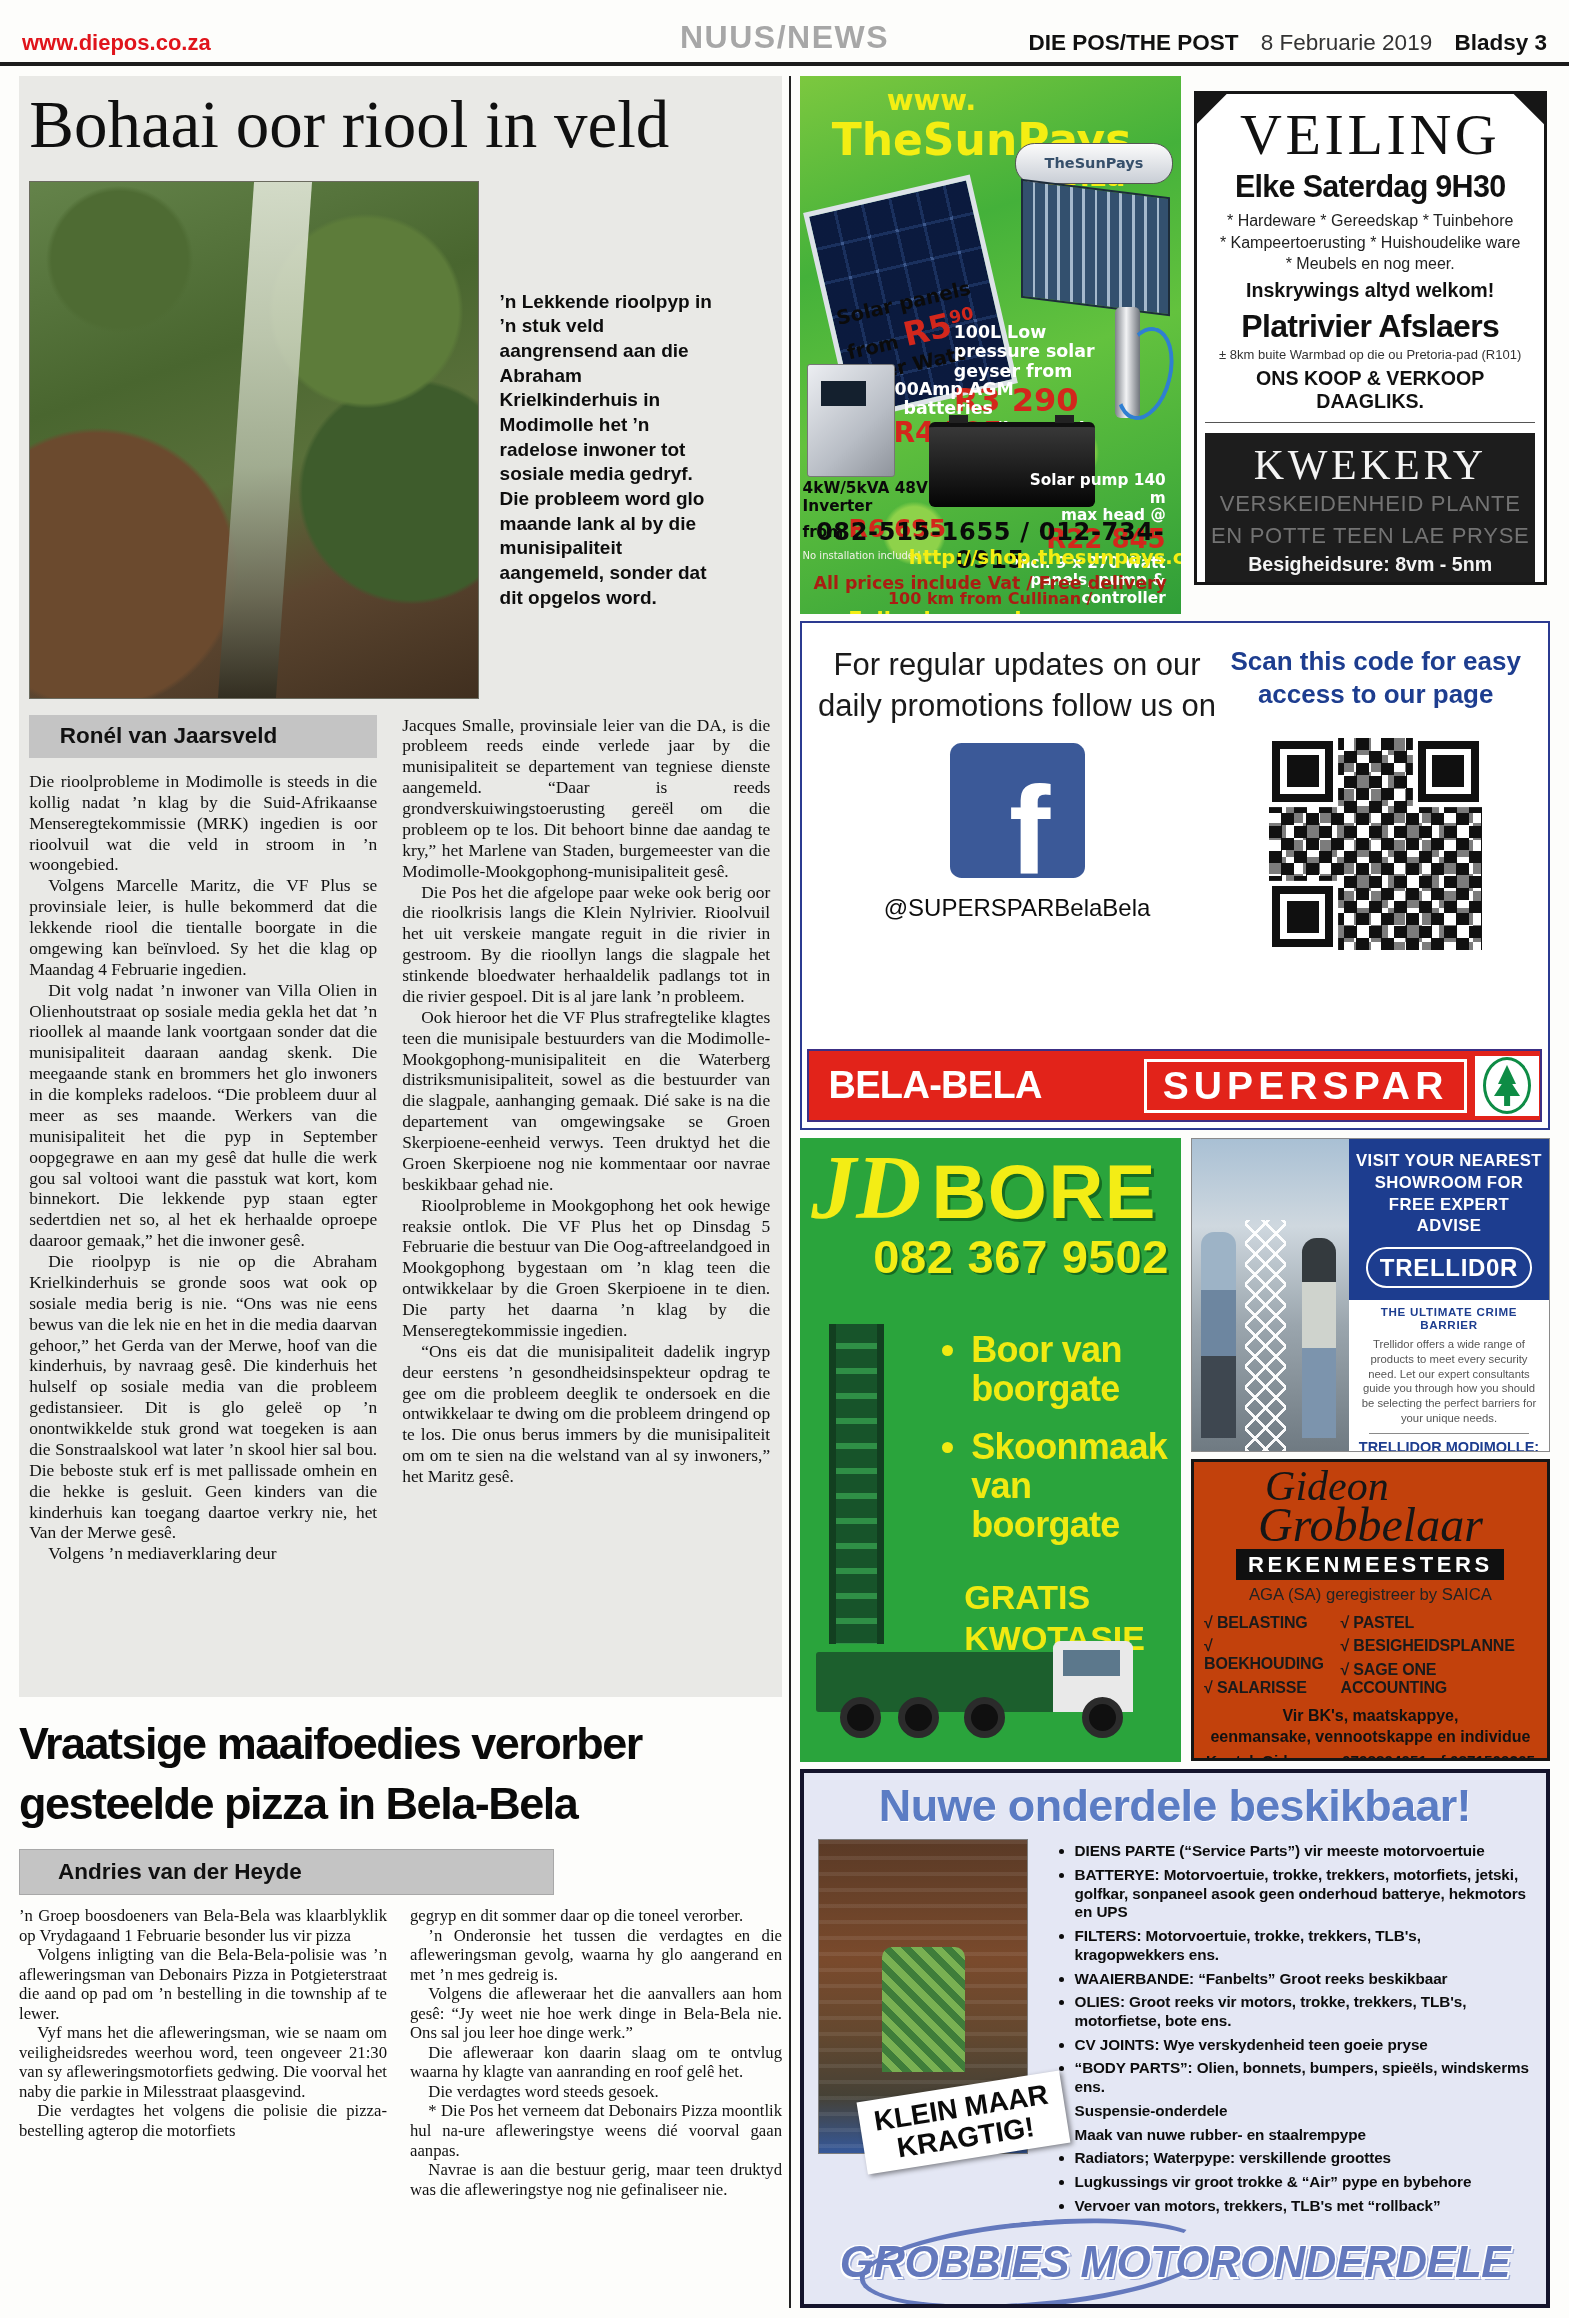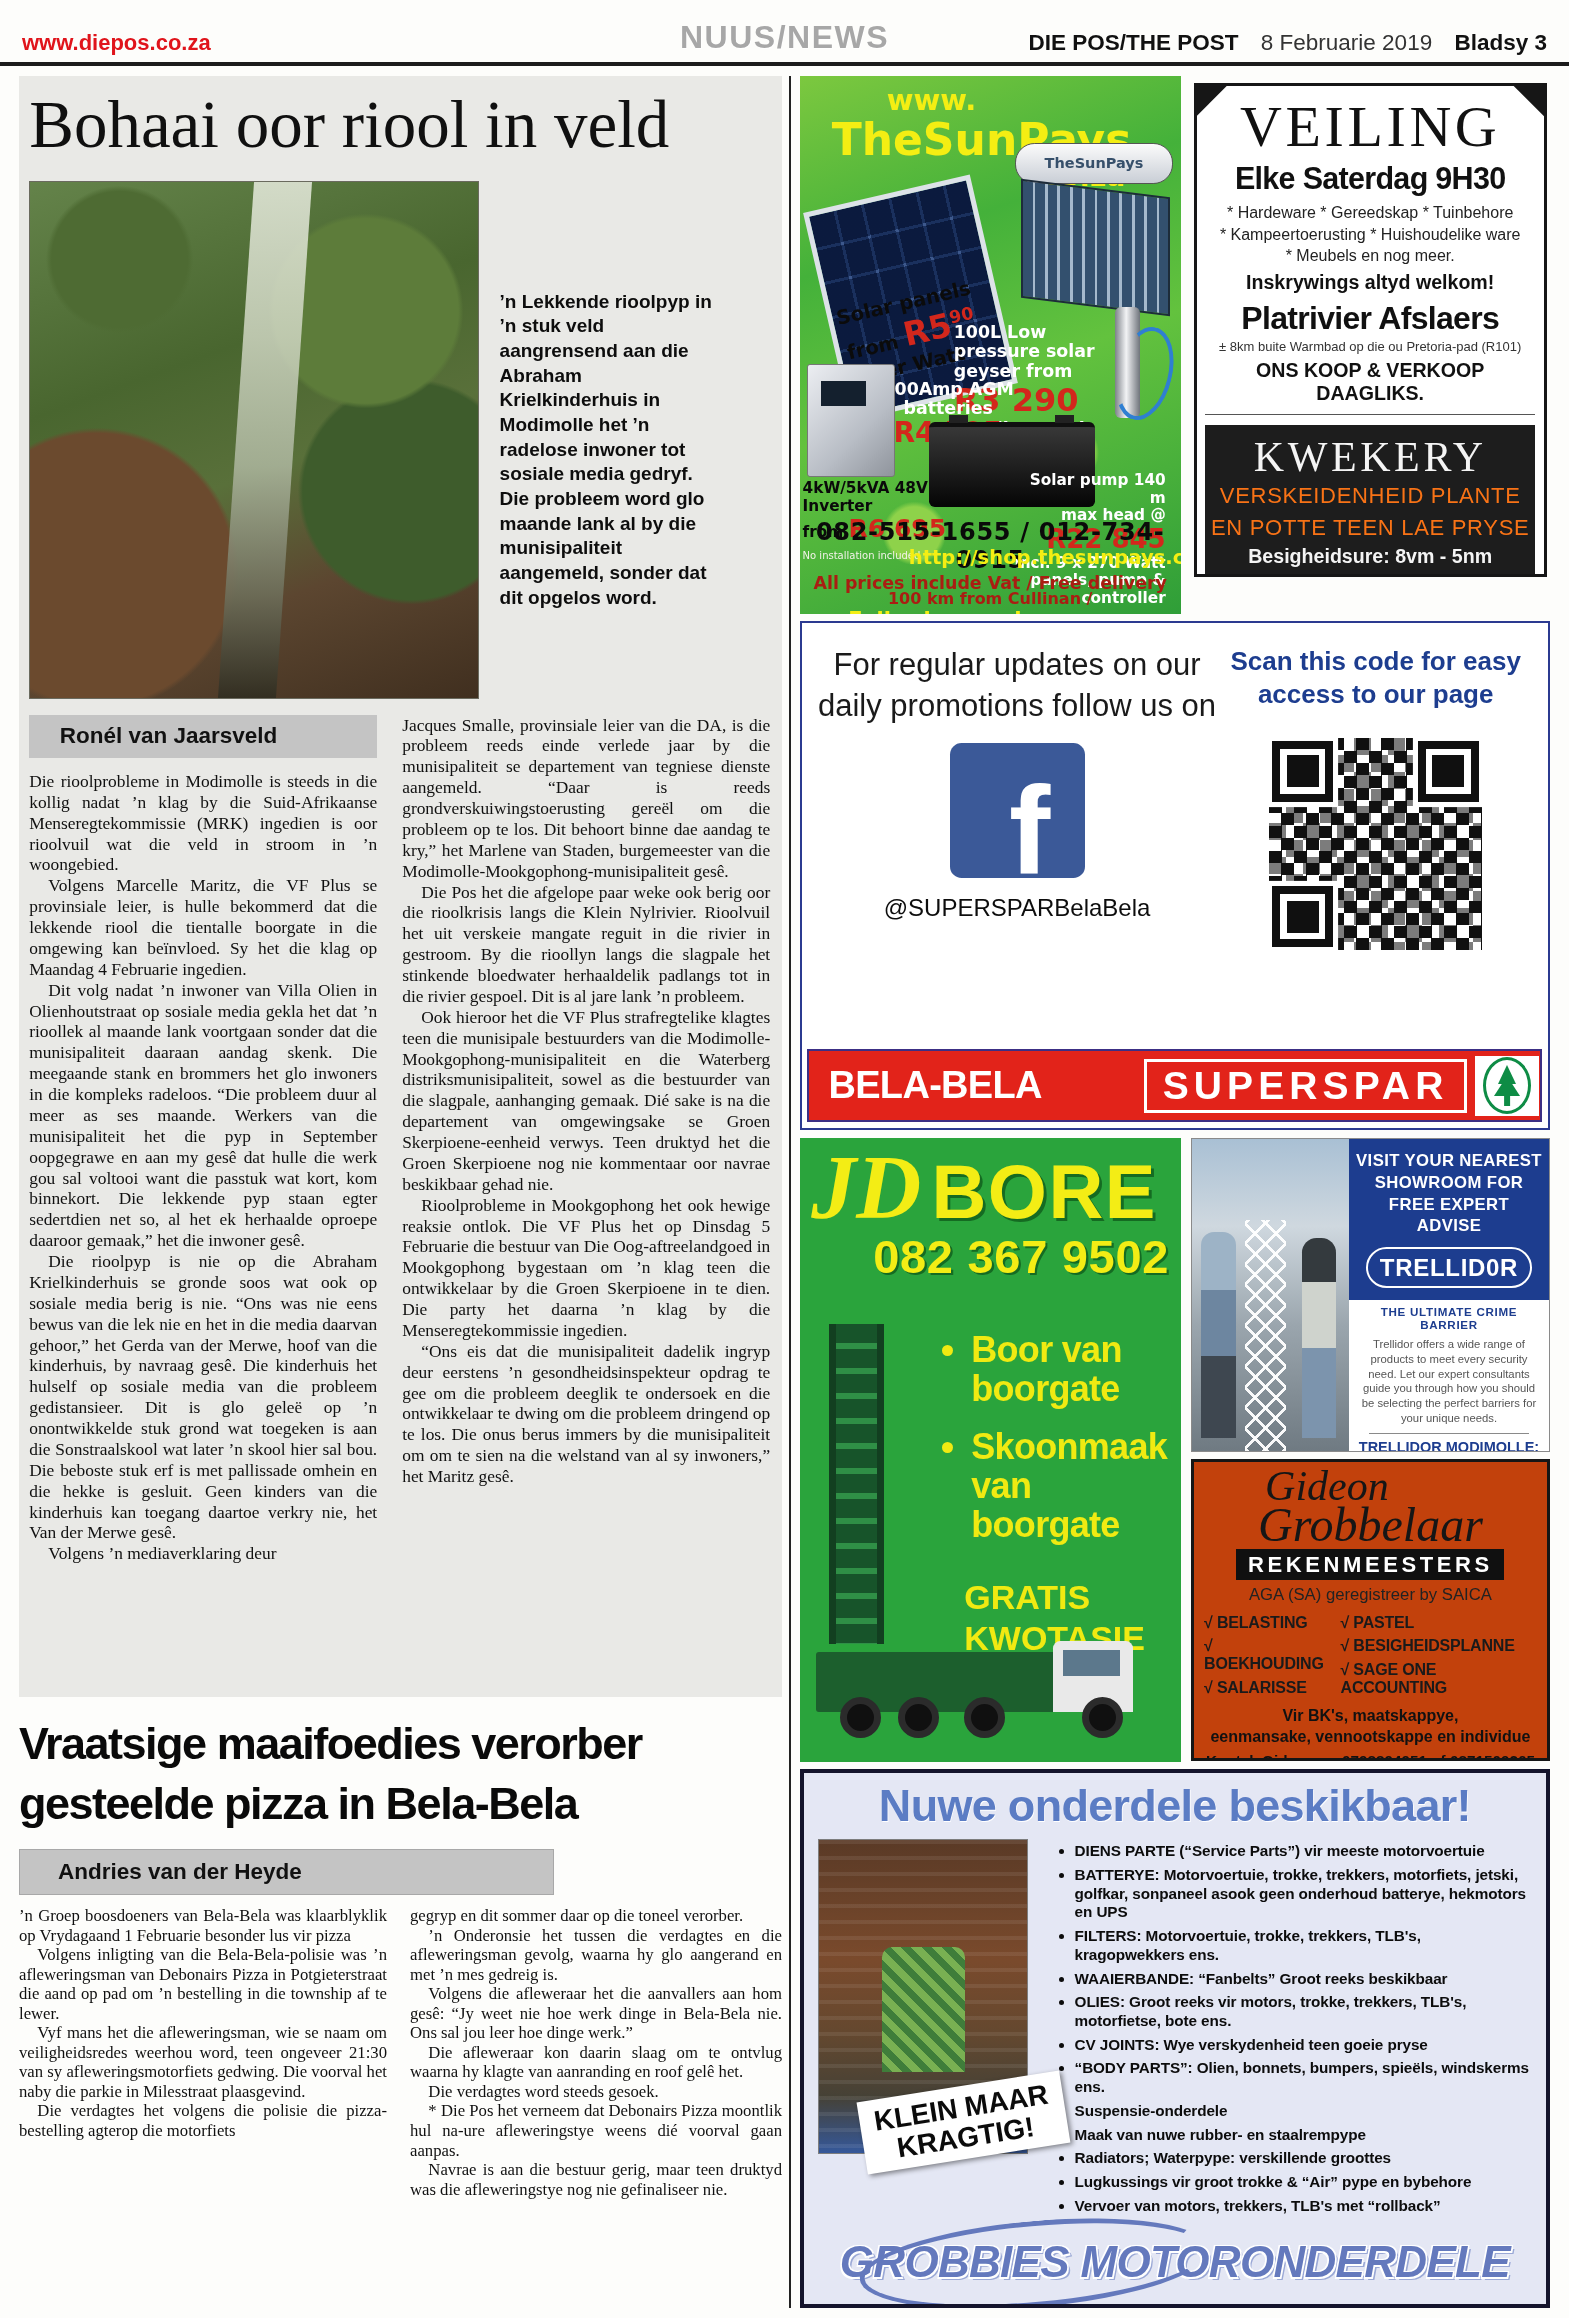--- a/index.html
+++ b/index.html
@@ -88,35 +88,35 @@
     background:linear-gradient(90deg,#7d8289,#f2f3f5 45%,#6f747b);}
   .sp-cable{right:8.7px;top:250px;width:47px;height:87px;border:4.4px solid #2f7fd2;border-radius:50%;border-left-color:transparent;transform:rotate(14deg);}
   .sp-pump-text{right:15px;top:396px;width:157px;text-align:right;color:#fff;font-weight:bold;font-size:15.3px;line-height:1.15;}
   .sp-pump-text .big{font-size:26px;}
   .sp-phone{left:0;right:0;top:442px;text-align:center;color:#0a0a0a;font-weight:bold;font-size:24px;letter-spacing:0.7px;}
   .sp-noinst{left:2.9px;top:474px;font-size:10px;color:#f2f2e8;}
   .sp-url{left:109px;top:470px;font-size:19.6px;color:#f4ee13;font-weight:bold;}
   .sp-p1{left:0;right:0;top:497px;text-align:center;color:#aa1d12;font-weight:bold;font-size:17.4px;}
   .sp-full{left:0;right:0;top:513px;text-align:center;color:#f4ee13;font-weight:bold;font-size:21px;}
   
-  .veiling{width:353px;height:494px;margin-left:13px;margin-top:7px;flex:none;border:3.6px solid #161616;
+  .veiling{width:353px;height:494px;margin-left:13px;margin-top:15px;flex:none;border:3.6px solid #161616;
     background:#fff;box-sizing:border-box;padding:11.6px 8.7px 7.3px;text-align:center;position:relative;overflow:hidden;}
   .v-corner{position:absolute;width:33px;height:33px;background:#161616;}
   .v-tl{left:-1.5px;top:-1.5px;clip-path:polygon(0 0,100% 0,0 100%);}
   .v-tr{right:-1.5px;top:-1.5px;clip-path:polygon(0 0,100% 0,100% 100%);}
   .v-title{font-family:"Liberation Serif",serif;font-size:58px;letter-spacing:3.6px;color:#111;line-height:1;}
   .v-sub{font-weight:bold;font-size:30.5px;margin-top:5.8px;letter-spacing:-0.7px;}
   .v-items{font-size:16px;margin-top:5.8px;line-height:1.35;color:#222;}
   .v-welcome{font-weight:bold;font-size:19.6px;margin-top:4.4px;}
   .v-name{font-weight:bold;font-size:32px;margin-top:5.8px;letter-spacing:-0.7px;}
   .v-loc{font-size:13px;margin-top:1.5px;color:#333;}
   .v-daily{font-weight:bold;font-size:19.6px;margin-top:5.8px;padding-bottom:8.7px;border-bottom:1.5px solid #555;}
   .kwekery{background:#1d1d1d;color:#f4f4f4;margin-top:10.2px;padding:10.2px 4.4px 11.6px;}
   .k-title{font-family:"Liberation Serif",serif;font-size:42px;letter-spacing:3.6px;line-height:1;}
-  .k-line{font-size:22px;margin-top:5.8px;letter-spacing:0.7px;color:#f97316;}
+  .k-line{font-size:22px;margin-top:5.8px;letter-spacing:0.7px;color:#737373;}
   .k-bold{font-weight:bold;font-size:19.6px;margin-top:4.4px;}
   
   .superspar{margin-top:7.3px;height:509px;border:2.9px solid #2b3a90;background:#fff;position:relative;box-sizing:border-box;overflow:hidden;}
   .ss-top{display:flex;padding:22px 14.5px 0;}
   .ss-left{width:56%;text-align:center;}
   .ss-follow{font-size:31px;color:#1a1a1a;line-height:1.3;}
   .fb{width:135px;height:135px;background:#3b5998;border-radius:11.6px;margin:17.4px auto 0;overflow:hidden;
       display:flex;justify-content:center;align-items:flex-end;}
   .fb span{color:#fff;font-weight:bold;font-size:124px;line-height:.78;margin-right:-25px;}
   .ss-handle{font-size:24px;color:#0d0d0d;margin-top:16px;}

